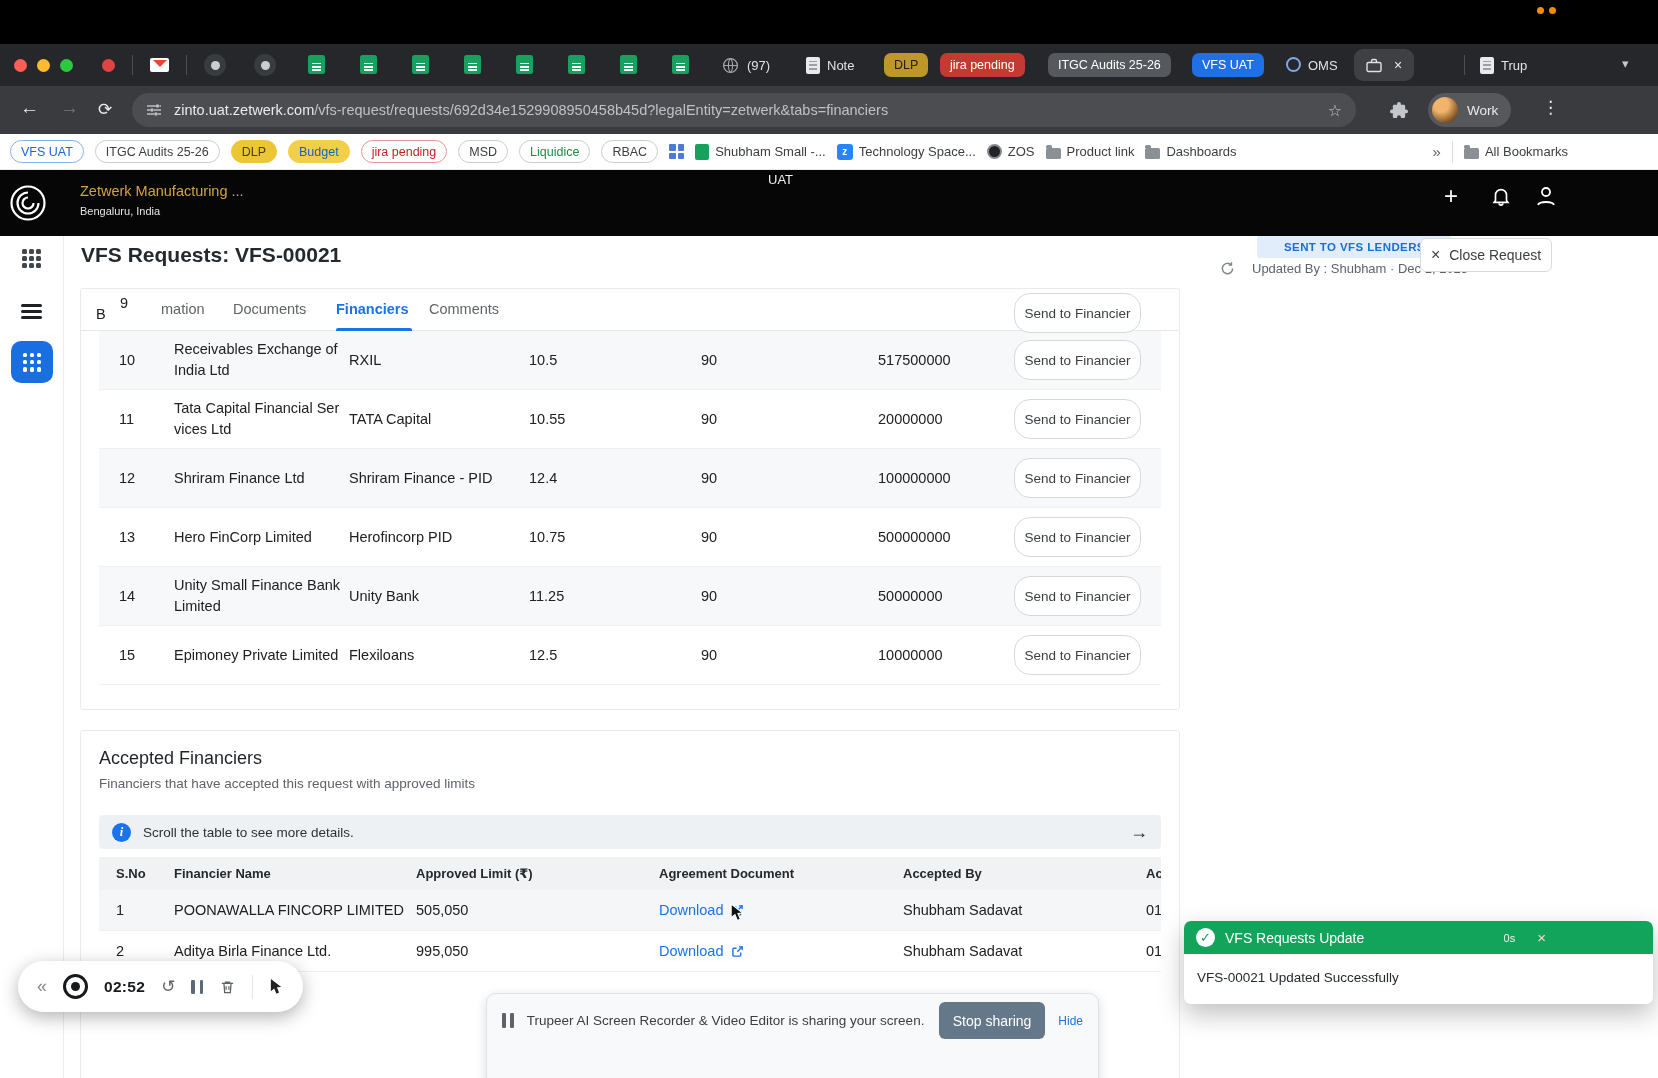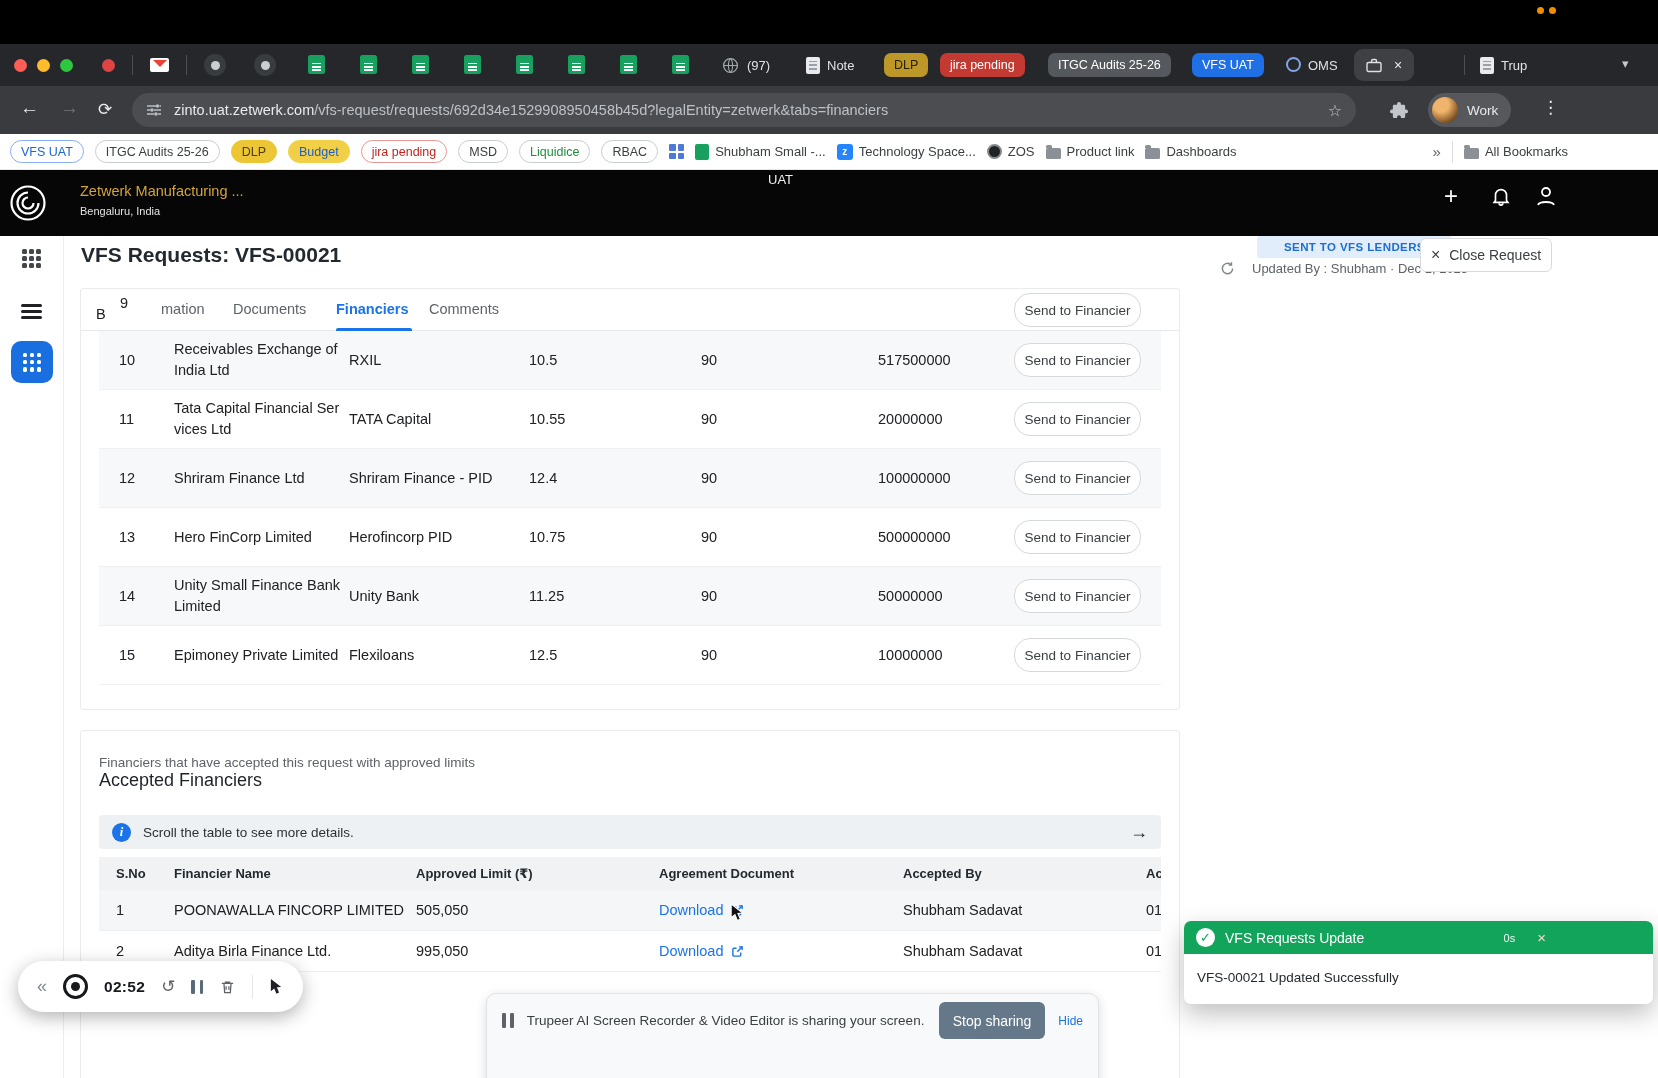--- a/index.html
+++ b/index.html
@@ -87,21 +87,21 @@
 #close-btn{left:1356px;top:2px;width:132px;height:34px;border:1px solid #d8dadd;border-radius:6px;background:#fff;display:flex;align-items:center;justify-content:center;gap:9px;font-size:14px;color:#3c4043}
 #close-btn .x{font-size:16px;color:#3c4043}
 
 #card1{left:16px;top:52px;width:1100px;height:422px;background:#fff;border:1px solid #e9ebed;border-radius:3px}
 #tabsrow{position:relative;height:42px;border-bottom:1px solid #e6e8ea}
 #tabsrow .tab{position:absolute;top:12px;font-size:14.5px;color:#5f6368;cursor:default}
 #tabsrow .tab.active{color:#1a73e8;font-weight:700}
 #tab-underline{position:absolute;left:255px;bottom:-1px;width:76px;height:3px;background:#1a73e8;border-radius:2px 2px 0 0}
 .partial{position:absolute;color:#202124;font-size:14.5px}
 #row9-btn{position:absolute;left:933px;top:4px}
-.btn{width:127px;height:34px;border:1px solid #d6d9dc;border-radius:16px;background:#fff;font-size:13.5px;color:#3c4043;font-family:inherit}
+.btn{width:127px;height:40px;border:1px solid #d6d9dc;border-radius:16px;background:#fff;font-size:13.5px;color:#3c4043;font-family:inherit}
 #ftable{padding:0 18px}
 .frow{display:grid;grid-template-columns:75px 175px 180px 172px 177px 136px 149px;align-items:center;min-height:59px;border-bottom:1px solid #eef0f2;font-size:14.5px;color:#202124}
 .frow.alt{background:#f7f8f9}
 .c-no{padding-left:20px}
 .c-name{max-width:168px;line-height:21px;word-break:break-all;padding:7px 0}
 
 #card2{left:16px;top:494px;width:1100px;height:362px;background:#fff;border:1px solid #e9ebed;border-radius:3px;padding:17px 18px 0}
 #acc-title{font-size:18px;font-weight:500;color:#1f2328}
 #acc-sub{margin-top:7px;font-size:13.5px;color:#5f6368}
 #hintbar{margin-top:24px;height:34px;background:#edf1f4;border-radius:4px;display:flex;align-items:center;gap:12px;padding:0 13px}
@@ -400,22 +400,22 @@
           <div>Flexiloans</div>
           <div>12.5</div>
           <div>90</div>
           <div>10000000</div>
           <div><button class="btn">Send to Financier</button></div>
         </div>
       </div>
     </div>
 
     <div class="abs" id="card2">
+      <div id="acc-title">Accepted Financiers</div>
       <div id="acc-sub">Financiers that have accepted this request with approved limits</div>
-      <div id="acc-title">Accepted Financiers</div>
       <div id="hintbar">
         <span class="infoico">i</span>
         <span id="hint-text">Scroll the table to see more details.</span>
         <span id="hint-arrow">→</span>
       </div>
       <div id="atable">
         <div class="ahead">
           <div>S.No</div>
           <div>Financier Name</div>
           <div>Approved Limit (₹)</div>

